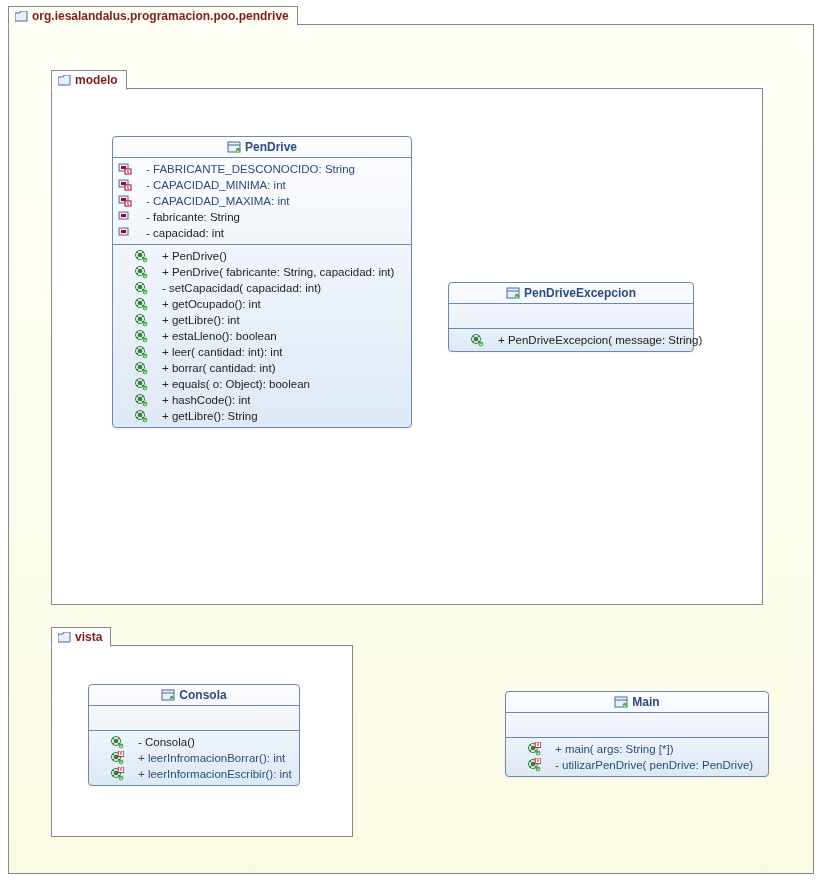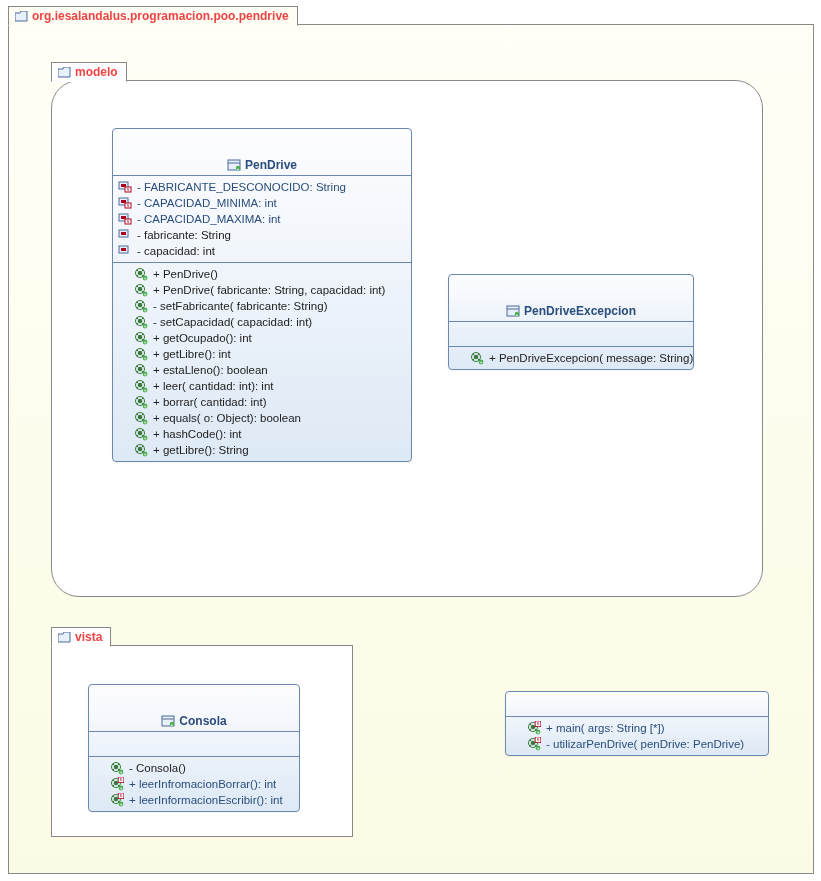--- a/index.html
+++ b/index.html
@@ -22,38 +22,37 @@
     top: -19px;
     left: -1px;
     display: flex;
     align-items: center;
     gap: 4px;
     border: 1px solid #888;
     border-bottom: 1px solid #fefef4;
     padding: 2px 8px 2px 6px;
     background: #fefef4;
     font-weight: bold;
-    color: #ef4444;
+    color: #7f1d1d;
     font-size: 12px;
     height: 14px;
   }
   .pkg-outer {
     left: 8px;
     top: 24px;
     width: 804px;
     height: 848px;
     background: linear-gradient(to bottom, #fffff7, #fbfbe5);
   }
   .pkg-modelo {
     left: 42px;
-    top: 55px;
+    top: 63px;
     width: 710px;
     height: 515px;
     background: #fff;
-    border-radius: 28px;
   }
   .pkg-vista {
     left: 42px;
     top: 620px;
     width: 300px;
     height: 190px;
     background: #fff;
   }
   .uml-class {
     position: absolute;
@@ -65,37 +64,36 @@
   .uml-header {
     display: flex;
     align-items: center;
     justify-content: center;
     gap: 4px;
     border-bottom: 1px solid #6a88b0;
     padding: 3px 6px;
     font-weight: bold;
     color: #2a4d7c;
     font-size: 12px;
-    margin-top: 26px;
   }
   .uml-section {
     border-bottom: 1px solid #6a88b0;
     padding: 3px 5px;
   }
   .uml-section:last-child {
     border-bottom: none;
     margin-left: 16px;
   }
   .uml-section.empty {
     min-height: 18px;
   }
   .uml-row {
     display: flex;
     align-items: center;
-    gap: 5px;
+    gap: 14px;
     padding: 0.5px 0;
     line-height: 15px;
     font-size: 11.5px;
     white-space: nowrap;
   }
   .static { color: #2a4d7c; }
   .txt { color: #222; }
   svg { display: block; }
   .ico-folder { width: 13px; height: 11px; flex-shrink: 0; }
   .ico-class { width: 14px; height: 12px; flex-shrink: 0; }
@@ -193,33 +191,20 @@
               <circle cx="6" cy="6" r="4.5" fill="none" stroke="#3a7a3a" stroke-width="1"></circle>
               <circle cx="6" cy="6" r="2.3" fill="#3a7a3a"></circle>
               <circle cx="3.2" cy="3.2" r="1" fill="#3a7a3a"></circle>
               <circle cx="8.8" cy="3.2" r="1" fill="#3a7a3a"></circle>
               <circle cx="3.2" cy="8.8" r="1" fill="#3a7a3a"></circle>
               <circle cx="8.8" cy="8.8" r="1" fill="#3a7a3a"></circle>
               <circle cx="11" cy="11" r="2.4" fill="#4caf50"></circle>
               <text x="11" y="12.6" font-size="4.6" text-anchor="middle" fill="#fff">+</text>
             </svg>
             <span class="txt">+ PenDrive(  fabricante: String,   capacidad: int)</span>
-          </div>
-          <div class="uml-row">
-            <svg class="ico-method" viewBox="0 0 14 14">
-              <circle cx="6" cy="6" r="4.5" fill="none" stroke="#3a7a3a" stroke-width="1"></circle>
-              <circle cx="6" cy="6" r="2.3" fill="#3a7a3a"></circle>
-              <circle cx="3.2" cy="3.2" r="1" fill="#3a7a3a"></circle>
-              <circle cx="8.8" cy="3.2" r="1" fill="#3a7a3a"></circle>
-              <circle cx="3.2" cy="8.8" r="1" fill="#3a7a3a"></circle>
-              <circle cx="8.8" cy="8.8" r="1" fill="#3a7a3a"></circle>
-              <circle cx="11" cy="11" r="2.4" fill="#4caf50"></circle>
-              <text x="11" y="12.6" font-size="4.6" text-anchor="middle" fill="#fff">+</text>
-            </svg>
-            <span class="txt">- setFabricante(  fabricante: String)</span>
           </div>
           <div class="uml-row">
             <svg class="ico-method" viewBox="0 0 14 14">
               <circle cx="6" cy="6" r="4.5" fill="none" stroke="#3a7a3a" stroke-width="1"></circle>
               <circle cx="6" cy="6" r="2.3" fill="#3a7a3a"></circle>
               <circle cx="3.2" cy="3.2" r="1" fill="#3a7a3a"></circle>
               <circle cx="8.8" cy="3.2" r="1" fill="#3a7a3a"></circle>
               <circle cx="3.2" cy="8.8" r="1" fill="#3a7a3a"></circle>
               <circle cx="8.8" cy="8.8" r="1" fill="#3a7a3a"></circle>
               <circle cx="11" cy="11" r="2.4" fill="#4caf50"></circle>
@@ -424,20 +409,29 @@
               <rect x="8.2" y="0" width="5.6" height="5.6" fill="#fff" stroke="#b00020" stroke-width="0.8"></rect>
               <text x="11" y="4.4" font-size="4.6" text-anchor="middle" fill="#b00020">s</text>
             </svg>
             <span class="static">+ leerInformacionEscribir(): int</span>
           </div>
         </div>
     </div>
   </div>
 
   <div class="uml-class" style="left:496px;top:666px;width:262px;">
+    <div class="uml-header">
+      <svg class="ico-class" viewBox="0 0 14 12">
+          <rect x="1" y="1" width="12" height="10" fill="#e8f0fb" stroke="#4a6a9a"></rect>
+          <line x1="1" y1="4" x2="13" y2="4" stroke="#4a6a9a"></line>
+          <circle cx="11" cy="9" r="2.2" fill="#4caf50"></circle>
+          <text x="11" y="10.5" font-size="4" text-anchor="middle" fill="#fff">+</text>
+        </svg>
+      <span>Main</span>
+    </div>
     <div class="uml-section empty"></div>
     <div class="uml-section" id="main-methods">
         <div class="uml-row">
           <svg class="ico-method" viewBox="0 0 14 14">
             <circle cx="6" cy="6" r="4.5" fill="none" stroke="#3a7a3a" stroke-width="1"></circle>
             <circle cx="6" cy="6" r="2.3" fill="#3a7a3a"></circle>
             <circle cx="3.2" cy="3.2" r="1" fill="#3a7a3a"></circle>
             <circle cx="8.8" cy="3.2" r="1" fill="#3a7a3a"></circle>
             <circle cx="3.2" cy="8.8" r="1" fill="#3a7a3a"></circle>
             <circle cx="8.8" cy="8.8" r="1" fill="#3a7a3a"></circle>

